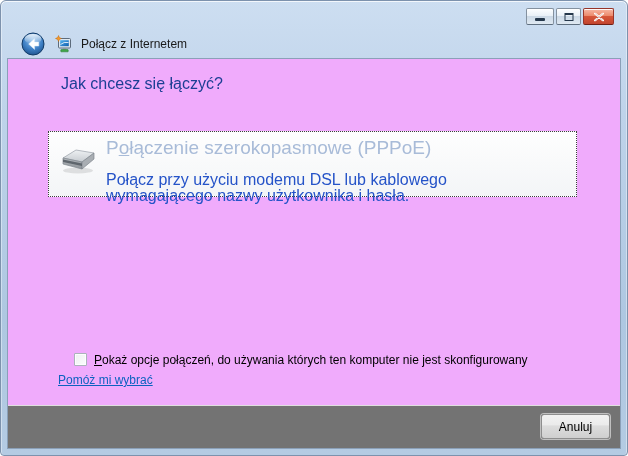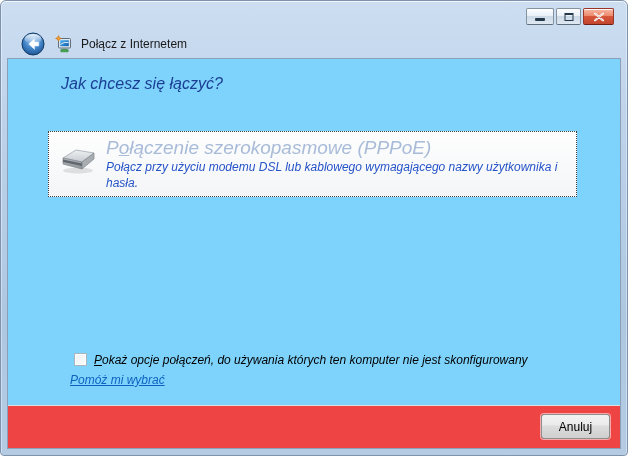--- a/index.html
+++ b/index.html
@@ -36,50 +36,50 @@
   .navbar { position:absolute; top:28px; left:0; right:0; height:29px; display:flex; align-items:center; padding-left:20px; }
   .back-btn { width:24px; height:24px; border:none; background:transparent; padding:0; cursor:default; }
   .app-icon { margin-left:10px; }
   .nav-title { margin-left:8px; font-size:12px; color:#1a1a1a; }
 
   
   .client {
     position:absolute; left:6px; right:6px; top:57px; bottom:6px;
     border:1px solid #8ba0b8; display:flex; flex-direction:column; background:#fff;
   }
-  .content { flex:1; position:relative; background:#7dd3fc;font-style:italic; }
+  .content { flex:1; position:relative; background:#f0abfc; }
 
   .heading { position:absolute; left:53px; top:16px; font-size:16px; font-weight:400; color:#1c3f94; }
 
   .option {
     position:absolute; left:40px; top:72px; width:529px; height:66px;
     border:1px dotted #3c3c3c;
     background:linear-gradient(180deg,#fefefe 0%,#f3f5f7 100%);
     display:flex; align-items:flex-start; cursor:default; text-align:left;
   }
   .option-icon { margin:13px 8px 0 9px; flex:0 0 auto; }
   .option-text { padding-top:7px; }
   .option-title { font-size:19px; color:#a8bbd8; line-height:18px; }
-  .option-desc { font-size:12px; color:#2553c8; line-height:16px; margin-top:2px; max-width:452px; }
+  .option-desc { font-size:16px; color:#2553c8; line-height:16px; margin-top:15px; max-width:452px; }
   .mn { text-decoration:underline; }
 
   .checkbox-row { position:absolute; left:50px; top:294px; display:flex; align-items:flex-start; font-size:12px; color:#000;padding-left:16px; }
   .checkbox {
     width:13px; height:13px; margin-right:7px; margin-top:0px;
     border:1px solid #abb3bb; border-radius:1px;
     background:linear-gradient(135deg,#eef0f1 0%,#fbfcfd 100%);
     box-shadow: inset 0 0 0 1px rgba(255,255,255,.8);
     cursor:default;
   }
   .checkbox-label { line-height:14px; }
 
-  .help-link { position:absolute; left:62px; top:314px; font-size:12px; color:#0d62c0; text-decoration:underline; cursor:pointer; }
+  .help-link { position:absolute; left:50px; top:314px; font-size:12px; color:#0d62c0; text-decoration:underline; cursor:pointer; }
 
   
-  .footer { height:43px; background:#ef4444; border-top:1px solid #dfdfdf; position:relative;text-decoration:underline; }
+  .footer { height:43px; background:#737373; border-top:1px solid #dfdfdf; position:relative;text-decoration:underline; }
   .cancel-btn {
     position:absolute; right:10px; top:8px; width:69px; height:25px;
     border:1px solid #8e8e8e; border-radius:3px;
     background:linear-gradient(180deg,#f2f2f2 0%,#ebebeb 45%,#dddddd 46%,#cfcfcf 100%);
     font-family:"Liberation Sans", sans-serif; font-size:12px; color:#000; cursor:default;
     box-shadow: 0 0 0 1px rgba(255,255,255,.55);
   }
 </style>
 </head>
 <body>

